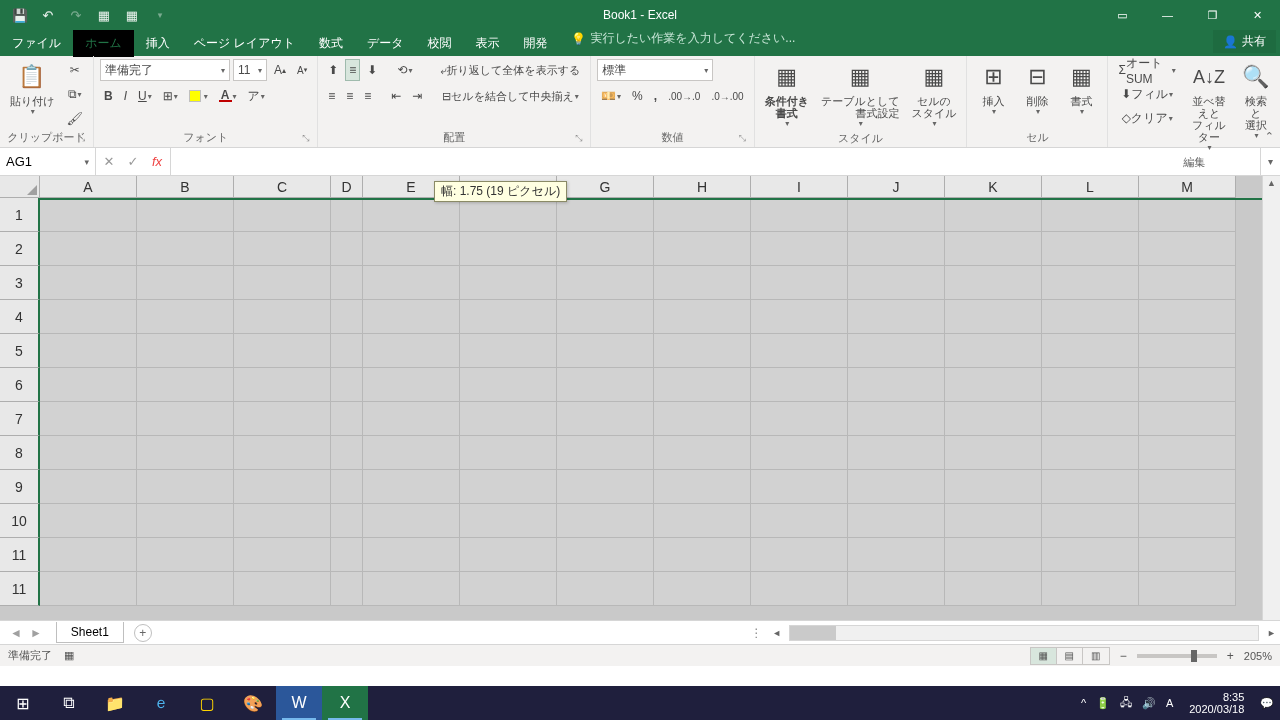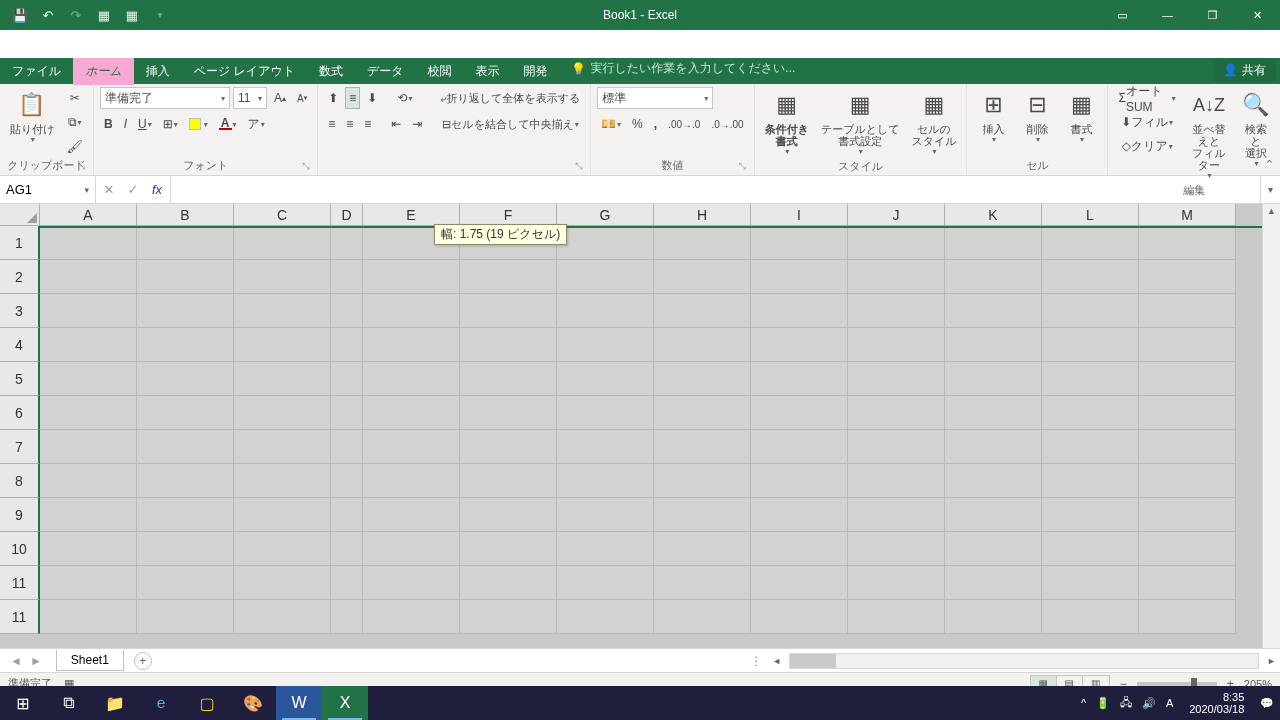--- a/index.html
+++ b/index.html
@@ -8,23 +8,23 @@
 
 .titlebar { height: 30px; background: #217346; display: flex; align-items: center; color: #fff; font-size: 12px; position: relative; }
 .qat { display: flex; gap: 12px; padding-left: 12px; align-items: center; }
 .qat-icon { width: 16px; height: 16px; display: inline-flex; align-items: center; justify-content: center; font-size: 13px; opacity: .9; cursor: pointer; }
 .qat-icon.dim { opacity: .4; }
 .app-title { position: absolute; left: 50%; transform: translateX(-50%); }
 .win-ctrls { margin-left: auto; display: flex; }
 .win-btn { width: 45px; height: 30px; display: flex; align-items: center; justify-content: center; font-size: 11px; cursor: pointer; }
 
 
-.tabs-row { height: 26px; background: #217346; display: flex; align-items: center; position: relative; margin-top: 28px; }
+.tabs-row { height: 26px; background: #217346; display: flex; align-items: flex-start; position: relative; }
 .ribbon-tab { padding: 5px 12px 5px; color: #fff; font-size: 12px; cursor: pointer; }
-.ribbon-tab.active { background: #f9a8d4; color: #217346; font-style: italic; }
+.ribbon-tab.active { background: #000000; color: #217346; }
 .tell-me { margin-left: 12px; color: #c8e6d7; font-size: 12px; display: flex; align-items: center; gap: 4px; padding-bottom: 5px; }
 .share-btn { margin-left: auto; background: #1e6b40; color: #fff; padding: 3px 10px; margin-right: 4px; margin-bottom: 2px; font-size: 12px; display: flex; align-items: center; gap: 4px; cursor: pointer; }
 
 
 .ribbon { height: 92px; background: #f3f2f1; border-bottom: 1px solid #d6d6d6; display: flex; font-size: 11px; color: #4a4a4a; }
 .rgroup { border-right: 1px solid #e1e1e1; padding: 3px 6px 2px; display: flex; flex-direction: column; position: relative; }
 .rgroup-body { flex: 1; display: flex; align-items: flex-start; gap: 4px; }
 .rgroup-label { text-align: center; font-size: 11px; color: #666; height: 16px; line-height: 16px; }
 .dlg-launch { position: absolute; right: 3px; bottom: 2px; width: 12px; height: 12px; font-size: 9px; color: #888; cursor: pointer; }
 .btn-big { display: flex; flex-direction: column; align-items: center; justify-content: flex-start; padding: 2px 4px; cursor: pointer; min-width: 36px; }
@@ -217,20 +217,21 @@
           <span style="width:6px;"></span>
           <span class="ctl">⇤</span>
           <span class="ctl">⇥</span>
         </div>
       </div>
       <div class="col" style="gap:4px; margin-left:6px;">
         <span class="ctl" style="font-size:11px;">⤶ <span>折り返して全体を表示する</span></span>
         <span class="ctl" style="font-size:11px;">⊟ <span>セルを結合して中央揃え</span><span class="tiny-arrow">▾</span></span>
       </div>
     </div>
+    <div class="rgroup-label">配置</div>
     <div class="dlg-launch">⤡</div>
   </div>
 
   <div class="rgroup">
     <div class="rgroup-body col" style="gap:4px;">
       <div class="combo num-combo">
           <span>標準</span>
           <span class="arrow">▾</span>
         </div>
       <div class="row">
@@ -250,21 +251,21 @@
   <div class="rgroup">
     <div class="rgroup-body">
       <div class="btn-big">
           <div class="btn-big-icon">▦</div>
           <div class="btn-big-label" style="white-space:pre-line;font-weight:bold;">条件付き
 書式</div>
           <div class="tiny-arrow">▾</div>
         </div>
       <div class="btn-big">
           <div class="btn-big-icon">▦</div>
-          <div class="btn-big-label" style="white-space:pre-line;">テーブルとして
+          <div class="btn-big-label" style="white-space:pre-line;text-align:right;">テーブルとして
 書式設定</div>
           <div class="tiny-arrow">▾</div>
         </div>
       <div class="btn-big">
           <div class="btn-big-icon">▦</div>
           <div class="btn-big-label" style="white-space:pre-line;">セルの
 スタイル</div>
           <div class="tiny-arrow">▾</div>
         </div>
     </div>
@@ -318,21 +319,21 @@
 </div>
 
 <div class="fbar">
   <div class="name-box">
       <span>AG1</span>
       <span class="arrow">▾</span>
     </div>
   <div class="fb-btns">
     <span class="fb-btn">✕</span>
     <span class="fb-btn">✓</span>
-    <span class="fb-btn" style="color:#4c1d95; font-style:italic;">fx</span>
+    <span class="fb-btn" style="color:#ef4444; font-style:italic;">fx</span>
   </div>
   <div class="fb-input"></div>
   <div class="fb-expand">▾</div>
 </div>
 
 <div class="grid-wrap">
   <div class="corner"></div>
   <div class="col-headers" id="col-headers">
       <div class="ch" style="width: 97px;">A</div>
       <div class="ch" style="width: 97px;">B</div>
@@ -538,21 +539,21 @@
         <div class="cell" style="width: 97px;"></div>
         <div class="cell" style="width: 97px;"></div>
         <div class="cell" style="width: 97px;"></div>
         <div class="cell" style="width: 97px;"></div>
         <div class="cell" style="width: 97px;"></div>
         <div class="cell" style="width: 97px;"></div>
         <div class="cell" style="width: 97px;"></div>
       </div>
     </div>
   <div class="vscroll"></div>
-  <div class="col-tooltip" id="col-tooltip" style="left: 434px; top: 20px;">幅: 1.75 (19 ピクセル)</div>
+  <div class="col-tooltip" id="col-tooltip" style="left: 434px; top: 5px;">幅: 1.75 (19 ピクセル)</div>
 </div>
 
 <div class="sheet-bar">
   <div class="sheet-nav">
     <span>◄</span>
     <span>►</span>
   </div>
   <div class="sheet-tab">Sheet1</div>
   <div class="sheet-add">+</div>
   <div class="hscroll-stub">

